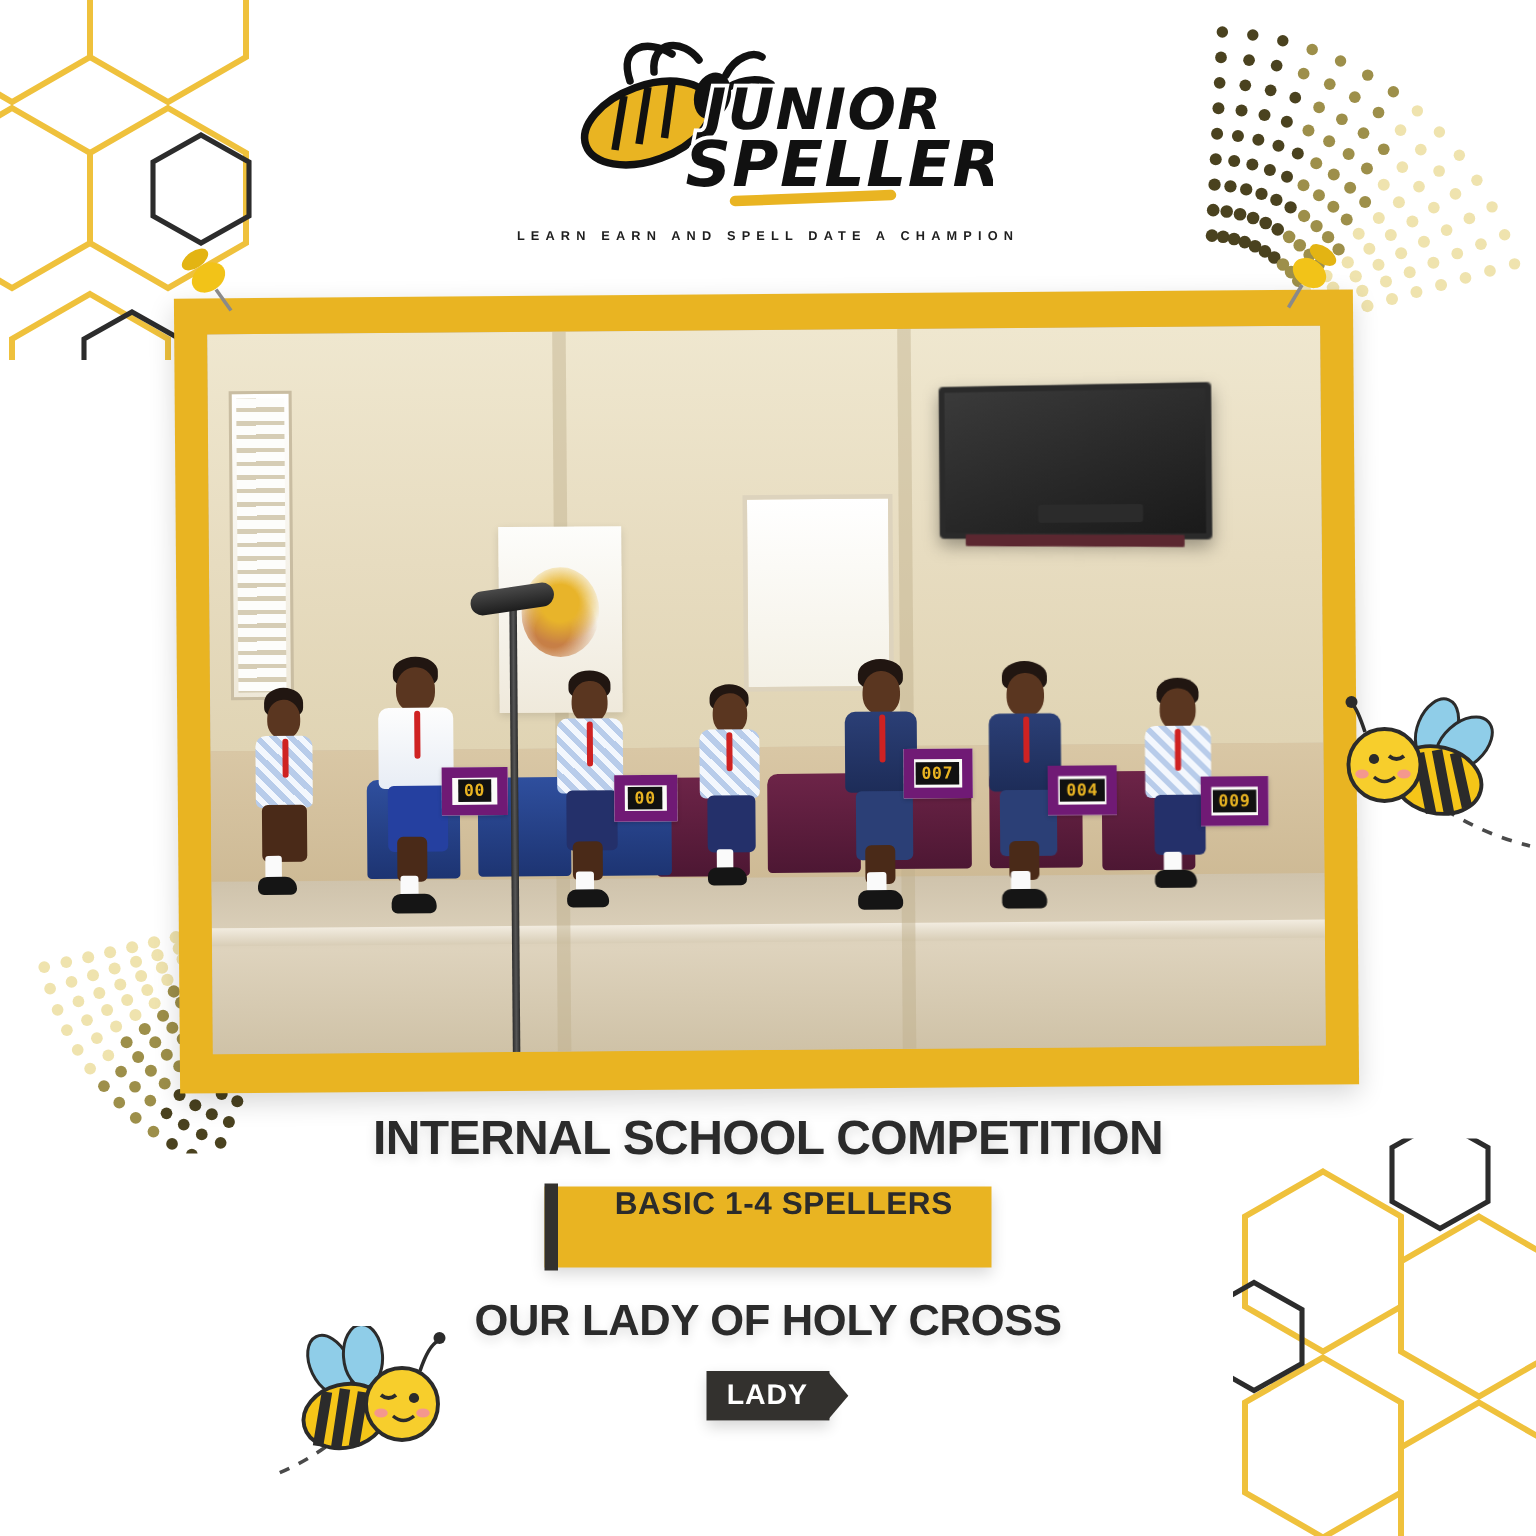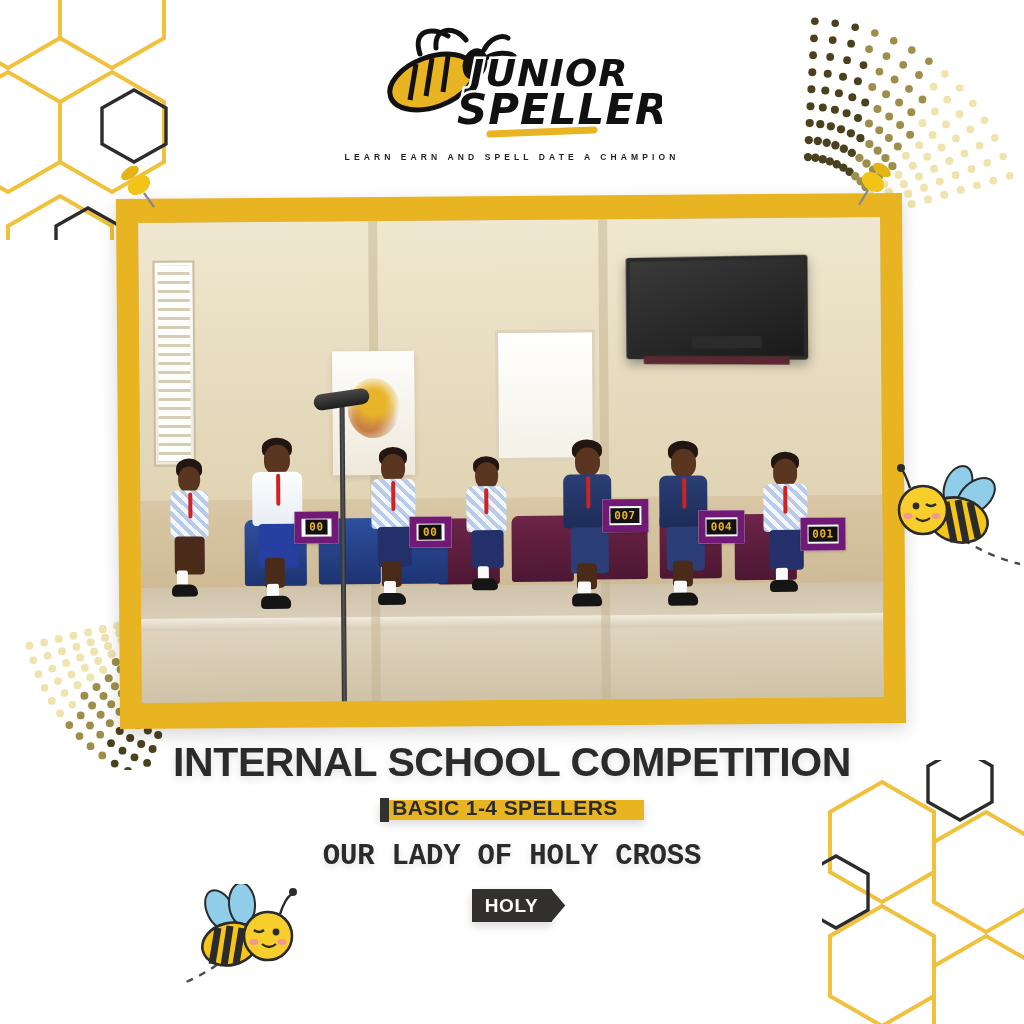--- a/index.html
+++ b/index.html
@@ -108,39 +108,39 @@
     background:linear-gradient(90deg,#2b2b2b,#565656,#2b2b2b);}
   .michead{position:absolute;top:-14px;left:-26px;width:56px;height:16px;
     background:linear-gradient(180deg,#4a4a4a,#1d1d1d);border-radius:9px;
     transform:rotate(-8deg);}
   .micfoot{position:absolute;bottom:-4px;left:-16px;width:38px;height:6px;
     background:#222;border-radius:3px;}
 
   
   .texts{position:absolute;left:0;right:0;top:742px;text-align:center;}
   .headline{
-    font-size:41px;font-weight:bold;letter-spacing:-0.4px;
+    font-size:32px;font-weight:bold;letter-spacing:-0.4px;
     color:#2b2b2b;line-height:1;
     text-shadow:0 3px 8px rgba(0,0,0,.13);
   }
   .sub-banner{
-    position:relative;display:inline-flex;align-items:flex-end;
-    margin-top:17px;height:20px;background:#E9B422;
-    padding:0 26px 0 12px;
+    position:relative;display:inline-flex;align-items:flex-start;
+    margin-top:17px;height:54px;background:#E9B422;
+    padding:0 26px 0 47px;
     box-shadow:0 4px 10px rgba(0,0,0,.16);
   }
   .sub-banner::before{
     content:"";position:absolute;left:0;top:-2px;bottom:-2px;width:9px;background:#33312e;
   }
   .sub-banner span{
     font-size:21px;font-weight:bold;letter-spacing:.4px;color:#2b2b2b;
   }
   .venue{
     margin-top:20px;font-size:29px;font-weight:bold;letter-spacing:-0.2px;
-    color:#2b2b2b;text-shadow:0 3px 7px rgba(0,0,0,.12);font-family:Liberation Mono, monospace;
+    color:#2b2b2b;text-shadow:0 3px 7px rgba(0,0,0,.12);
   }
   .date-banner{
     position:relative;display:inline-flex;align-items:stretch;
     margin-top:16px;height:33px;
     box-shadow:0 4px 9px rgba(0,0,0,.16);
   }
   .date-label{
     position:relative;background:#33312e;color:#ffffff;
     display:flex;align-items:center;padding:0 14px 0 13px;
     font-size:19px;font-weight:bold;letter-spacing:.6px;z-index:2;
@@ -574,21 +574,21 @@
 
           <div class="kid" style="left:83%;bottom:8px;width:66px;height:152px;">
             <div class="hair" style="left:15px;top:0;width:28px;height:19px;"></div>
             <div class="head" style="left:17px;top:7px;width:24px;height:28px;"></div>
             <div class="torso uni-check" style="left:7px;top:32px;width:44px;height:48px;"></div>
             <div class="lanyard" style="left:27px;top:34px;height:28px;"></div>
             <div class="legs" style="left:13px;top:78px;width:34px;height:40px;background:#24306a;"></div>
             <div class="sock" style="left:19px;top:116px;width:12px;height:15px;"></div>
             <div class="shoe" style="left:13px;top:128px;width:28px;height:12px;"></div>
             <div class="placard" style="left:28px;top:66px;width:31px;height:19px;">
-              <span>001</span>
+              <span>009</span>
             </div>
           </div>
         </div>
 
         <div class="micstand">
           <div class="michead"></div>
           <div class="micfoot"></div>
         </div>
       </div>
     </div>
@@ -656,17 +656,17 @@
   <div class="texts">
     <div class="headline">INTERNAL SCHOOL COMPETITION</div>
 
     <div class="sub-banner">
       <span>BASIC 1-4 SPELLERS</span>
     </div>
 
     <div class="venue">OUR LADY OF HOLY CROSS</div>
 
     <div class="date-banner">
-      <div class="date-label">HOLY</div>
+      <div class="date-label">LADY</div>
     </div>
   </div>
 
 </div>
 
 </body></html>

